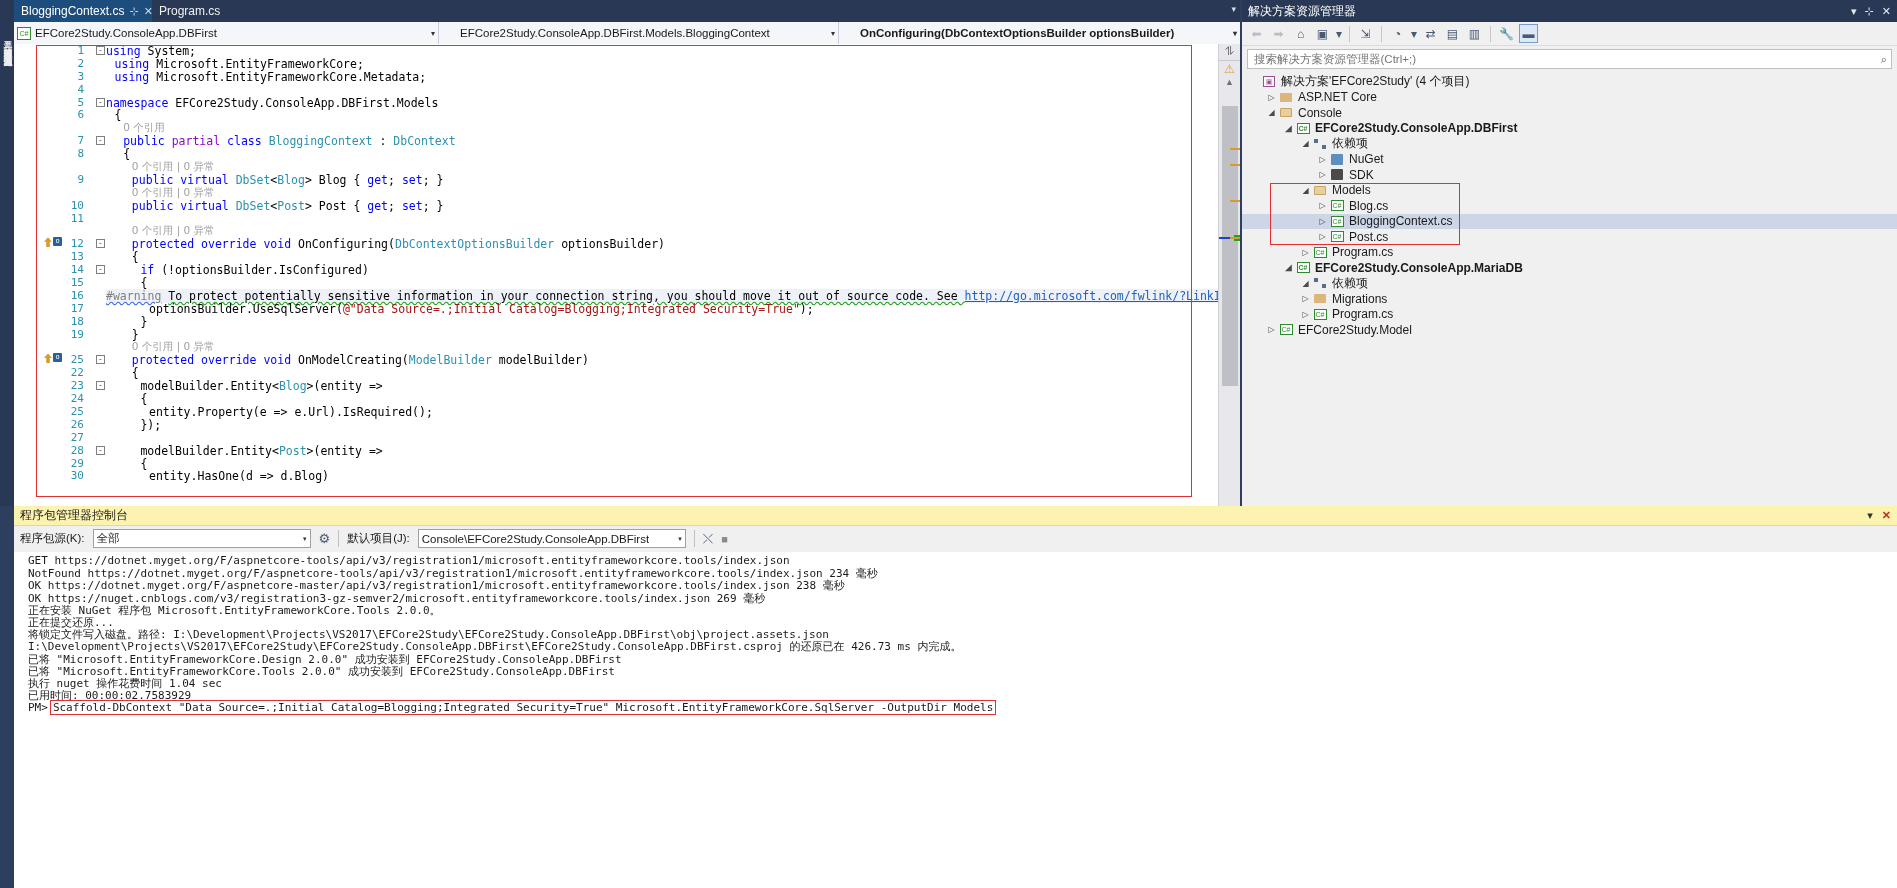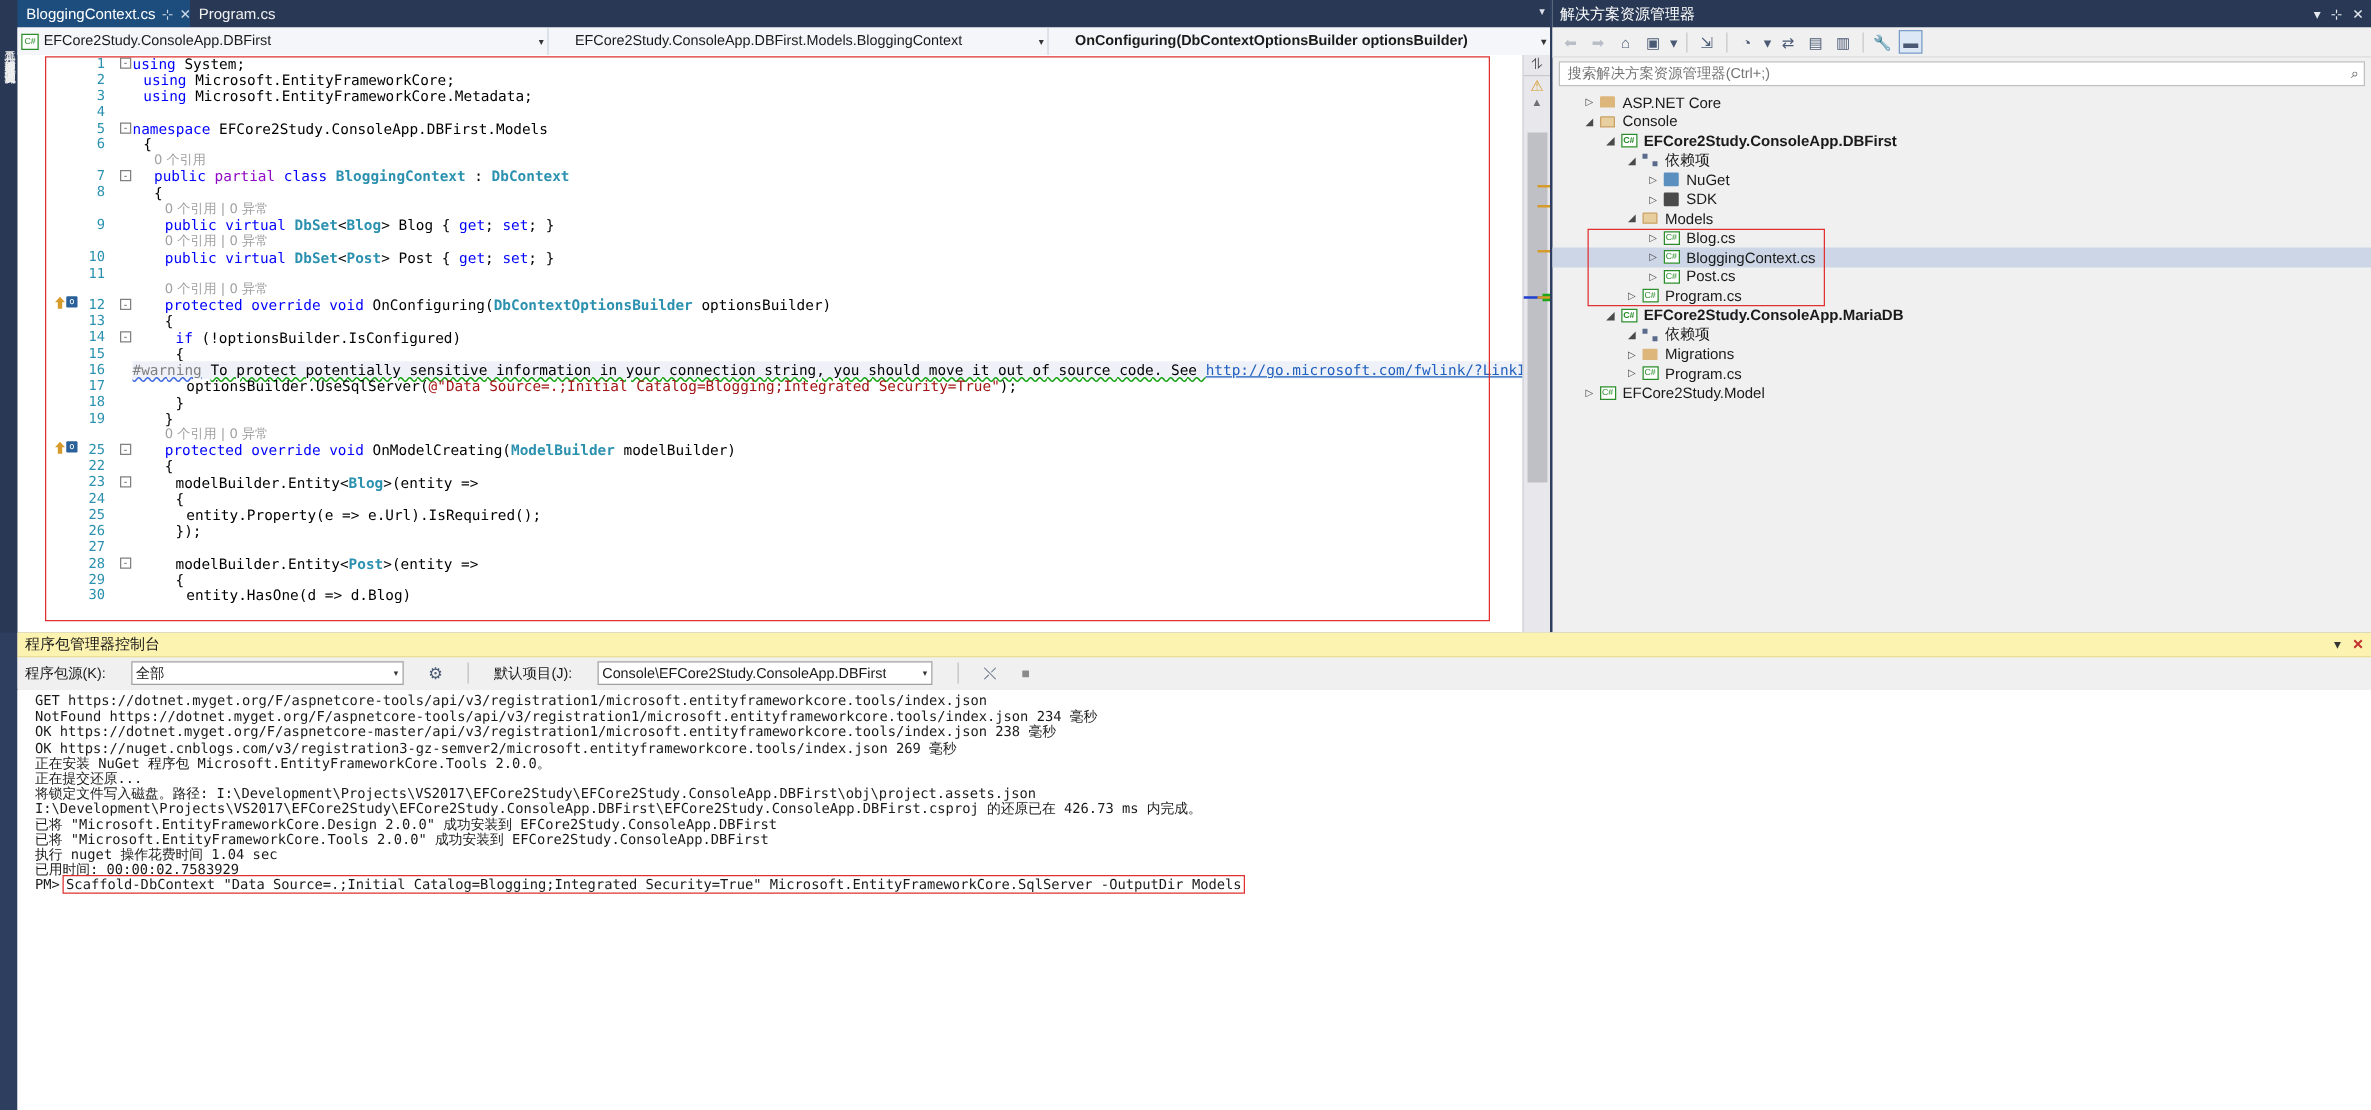--- a/index.html
+++ b/index.html
@@ -91,21 +91,21 @@
     border: 1px solid #808080; color: #555; font-size: 8px;
     line-height: 7px; text-align: center; background: #fff;
   }
   .ctext { position: absolute; left: 92px; top: 0; }
   .hint {
     position: absolute; left: 0; top: 0; color: #a0a0a0; font-size: 10.5px;
     font-family: "DejaVu Sans", sans-serif;
   }
   .kw  { color: #0000ff; }
   .kw2 { color: #8f08c4; }
-  .typ { color: #2b91af; font-weight: bold; }
+  .typ { color: #2b91af; }
   .str { color: #a31515; }
   .plain { color: #000000; }
   .warnline { background: #eef2f8; }
   .squig {
     text-decoration: underline;
     text-decoration-style: wavy;
     text-decoration-color: #19a319;
   }
   .squigblue {
     text-decoration: underline;
@@ -227,21 +227,21 @@
   .pmc-title {
     height: 20px; background: #fdf3b0; color: #1a1a1a;
     display:flex; align-items:center; padding: 0 6px; font-size: 12px;
     border-bottom: 1px solid #e3d98f;
   }
   .pmc-title .spacer { margin-left:auto; display:flex; gap:9px; align-items:center;}
   .pmc-title .icn { font-size: 11px; color:#333; }
   .pmc-title .close { color:#c23030; font-weight:bold; }
   .pmc-toolbar {
     height: 25px; background:#f0f0f0; display:flex; align-items:center;
-    gap: 20px; padding: 2px 6px; font-size: 11.5px; color:#1a1a1a;
+    gap: 8px; padding: 2px 6px; font-size: 11.5px; color:#1a1a1a;
   }
   .pmc-toolbar .lbl { white-space:nowrap; }
   .combo {
     height: 19px; background:#fff; border:1px solid #a0a0a0;
     display:flex; align-items:center; padding: 0 3px; font-size: 11.5px;
   }
   .combo .cv { white-space:nowrap; overflow:hidden;}
   .combo .cd { margin-left:auto; font-size:7px; color:#333; padding-left:6px;}
   .pmc-gear { font-size: 13px; color:#4a5a74; }
   .pmc-sep { width:1px;height:17px;background:#c0c0c0;}
@@ -492,20 +492,28 @@
       <div class="tb-sep"></div>
       <div class="tb-btn">🔧</div>
       <div class="tb-btn boxed">▬</div>
     </div>
     <div class="se-search">
       <input type="text" placeholder="搜索解决方案资源管理器(Ctrl+;)" style="">
       <span class="sicon">⌕</span>
     </div>
     <div class="se-tree" id="se-tree">
         <div class="trow">
+          <span style="width:6px;flex:0 0 6px"></span>
+          <span class="tw"></span>
+          <span class="ti">
+            <span class="sln-ico">▣</span>
+          </span>
+          <span style="padding-left:4px">解决方案'EFCore2Study' (4 个项目)</span>
+        </div>
+        <div class="trow">
           <span style="width:23px;flex:0 0 23px"></span>
           <span class="tw">▷</span>
           <span class="ti">
             <span class="folder"></span>
           </span>
           <span style="padding-left:4px">ASP.NET Core</span>
         </div>
         <div class="trow">
           <span style="width:23px;flex:0 0 23px"></span>
           <span class="tw">◢</span>

